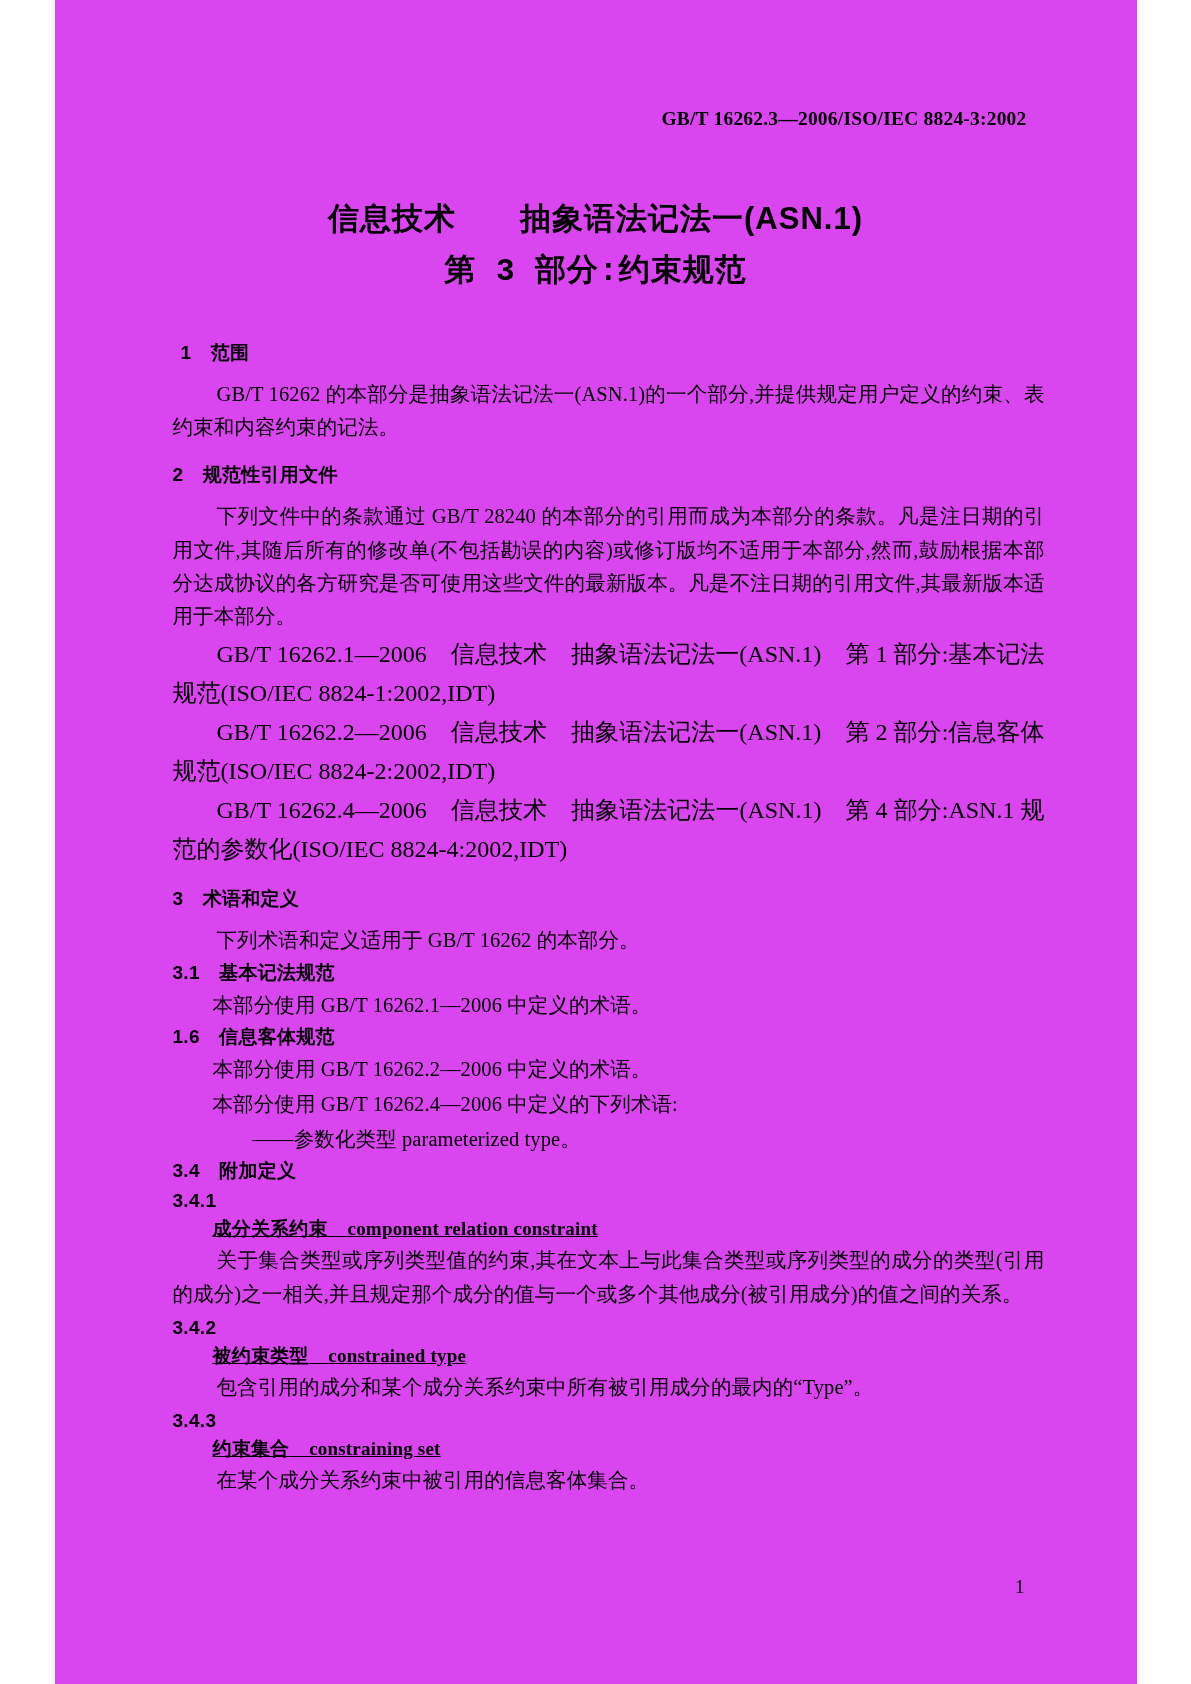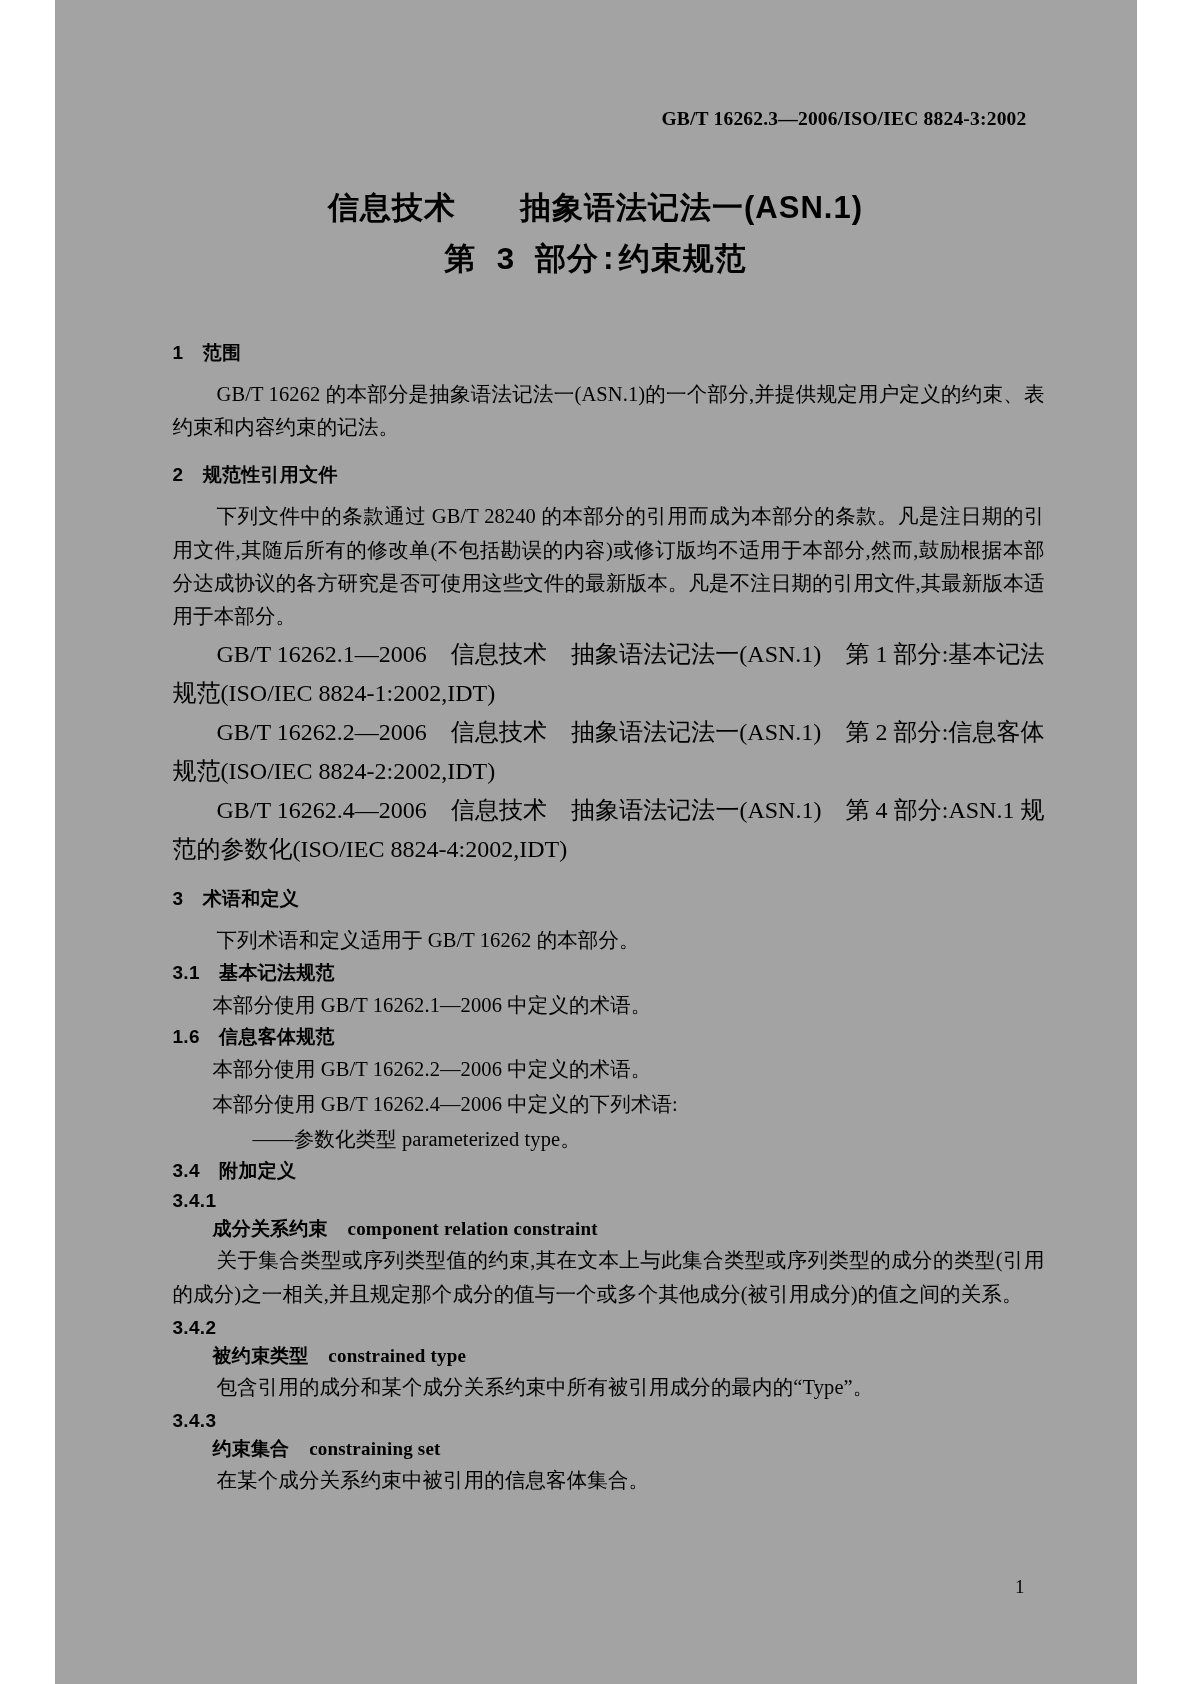--- a/index.html
+++ b/index.html
@@ -4,21 +4,21 @@
 <style>
   html, body {
     margin: 0;
     padding: 0;
     background: #ffffff;
   }
   .page {
     position: relative;
     width: 1082px;
     height: 1684px;
-    background: #a3a3a3;
+    background: #d946ef;
     margin: 0 auto;
     box-sizing: border-box;
     font-family: "Liberation Serif", "DejaVu Serif", serif;
     color: #000000;
     overflow: hidden;
   }
 
   
   .running-header {
     position: absolute;
@@ -29,21 +29,21 @@
     font-family: "Liberation Serif", "DejaVu Serif", serif;
     font-size: 19.5px;
     font-weight: bold;
     letter-spacing: 0.2px;
     white-space: nowrap;
   }
 
   
   .doc-title {
     position: absolute;
-    top: 185px;
+    top: 196px;
     left: 0;
     right: 0;
     text-align: center;
   }
   .doc-title .line1 {
     font-family: "Liberation Sans", "DejaVu Sans", sans-serif;
     font-size: 31px;
     font-weight: bold;
     letter-spacing: 1px;
     line-height: 1.5;
@@ -68,21 +68,21 @@
   }
 
   .h1 {
     font-family: "Liberation Sans", "DejaVu Sans", sans-serif;
     font-size: 19px;
     font-weight: bold;
     margin: 18px 0 12px 0;
     white-space: pre;
     letter-spacing: 0.3px;
   }
-  .h1.first { margin-top: 0; }
+  .h1.first { margin-top: 0; margin-left: 8px; }
 
   .h2 {
     font-family: "Liberation Sans", "DejaVu Sans", sans-serif;
     font-size: 19px;
     font-weight: bold;
     margin: 0 0 3px 0;
     white-space: pre;
     letter-spacing: 0.3px;
   }
 
@@ -96,20 +96,21 @@
   }
 
   .term {
     font-family: "Liberation Sans", "DejaVu Sans", sans-serif;
     font-size: 19px;
     font-weight: bold;
     margin: 4px 0 2px 0;
     padding-left: 40px;
     white-space: pre;
     letter-spacing: 0.2px;
+    text-decoration: underline;
   }
   .term .en {
     font-family: "Liberation Serif", "DejaVu Serif", serif;
     font-weight: bold;
     font-size: 19px;
   }
 
   p.body {
     font-family: "Liberation Serif", "DejaVu Serif", serif;
     font-size: 20.5px;

